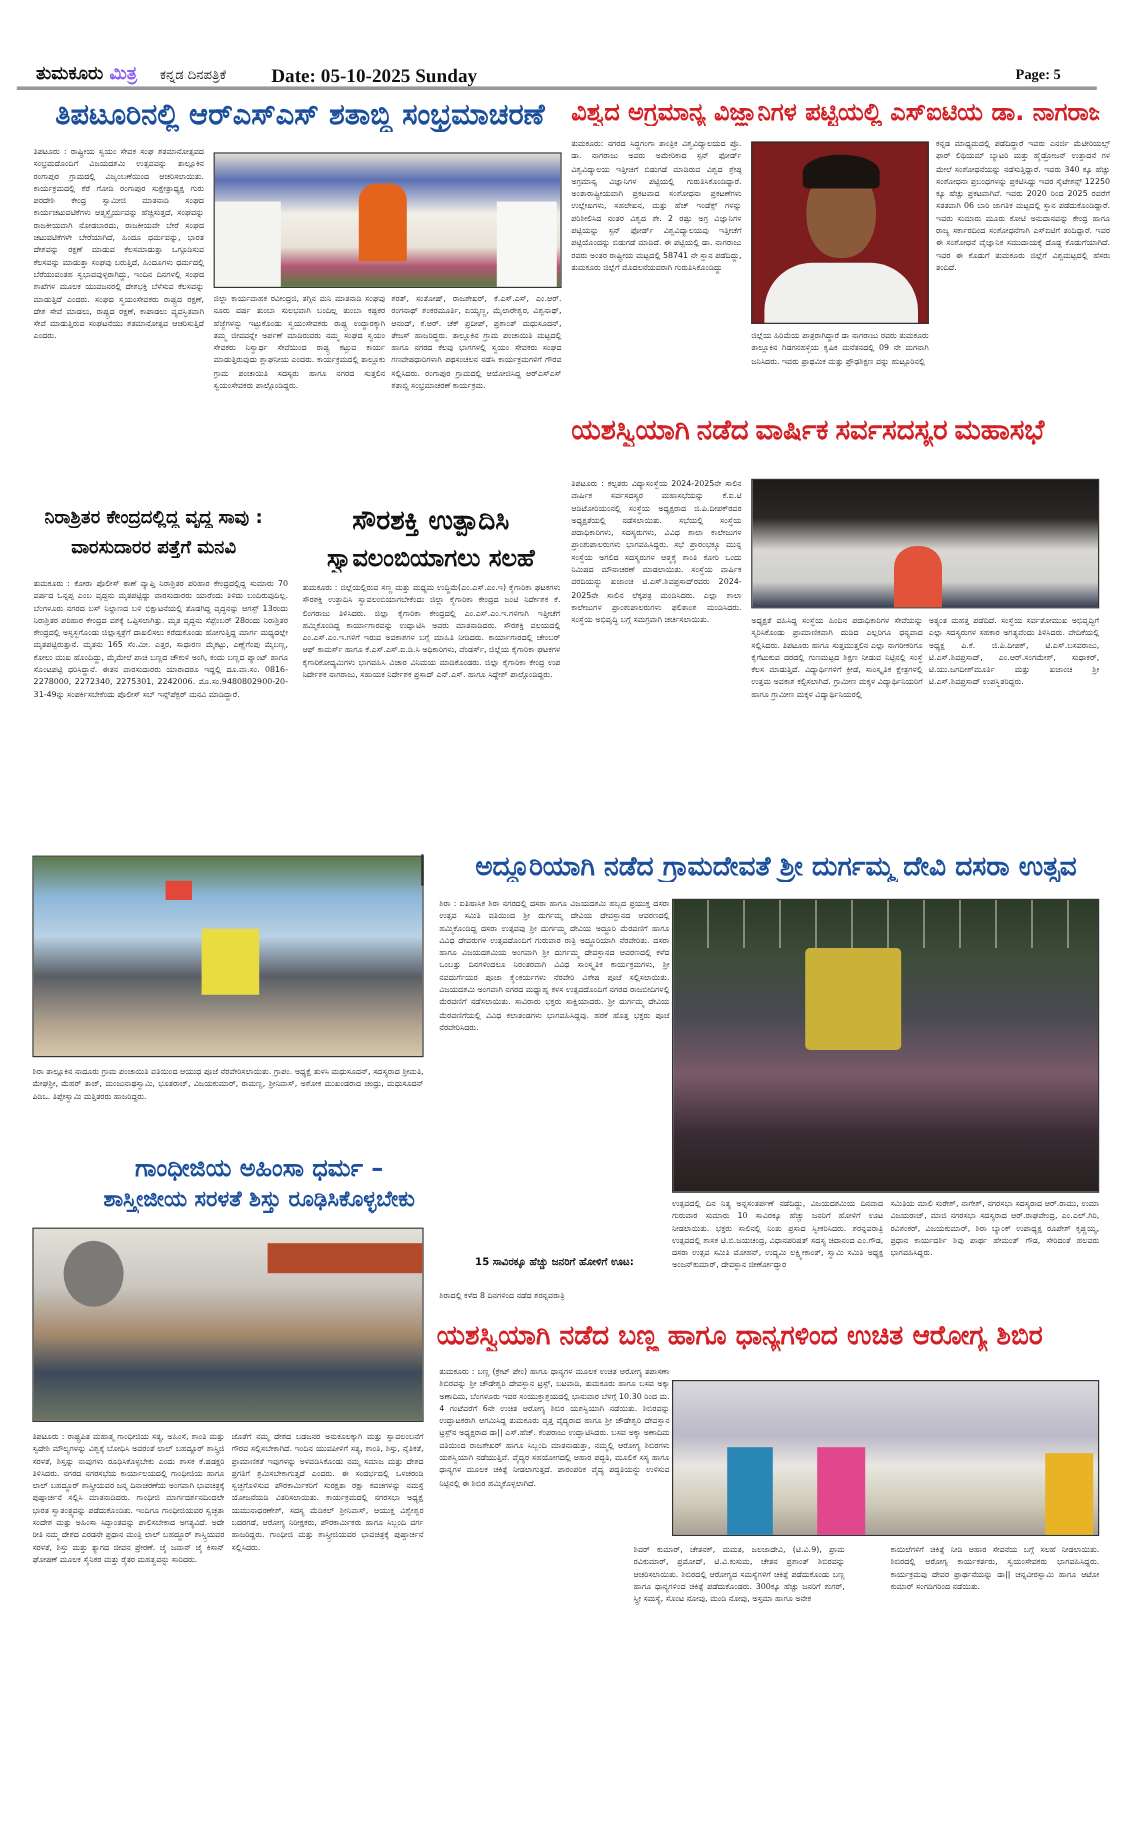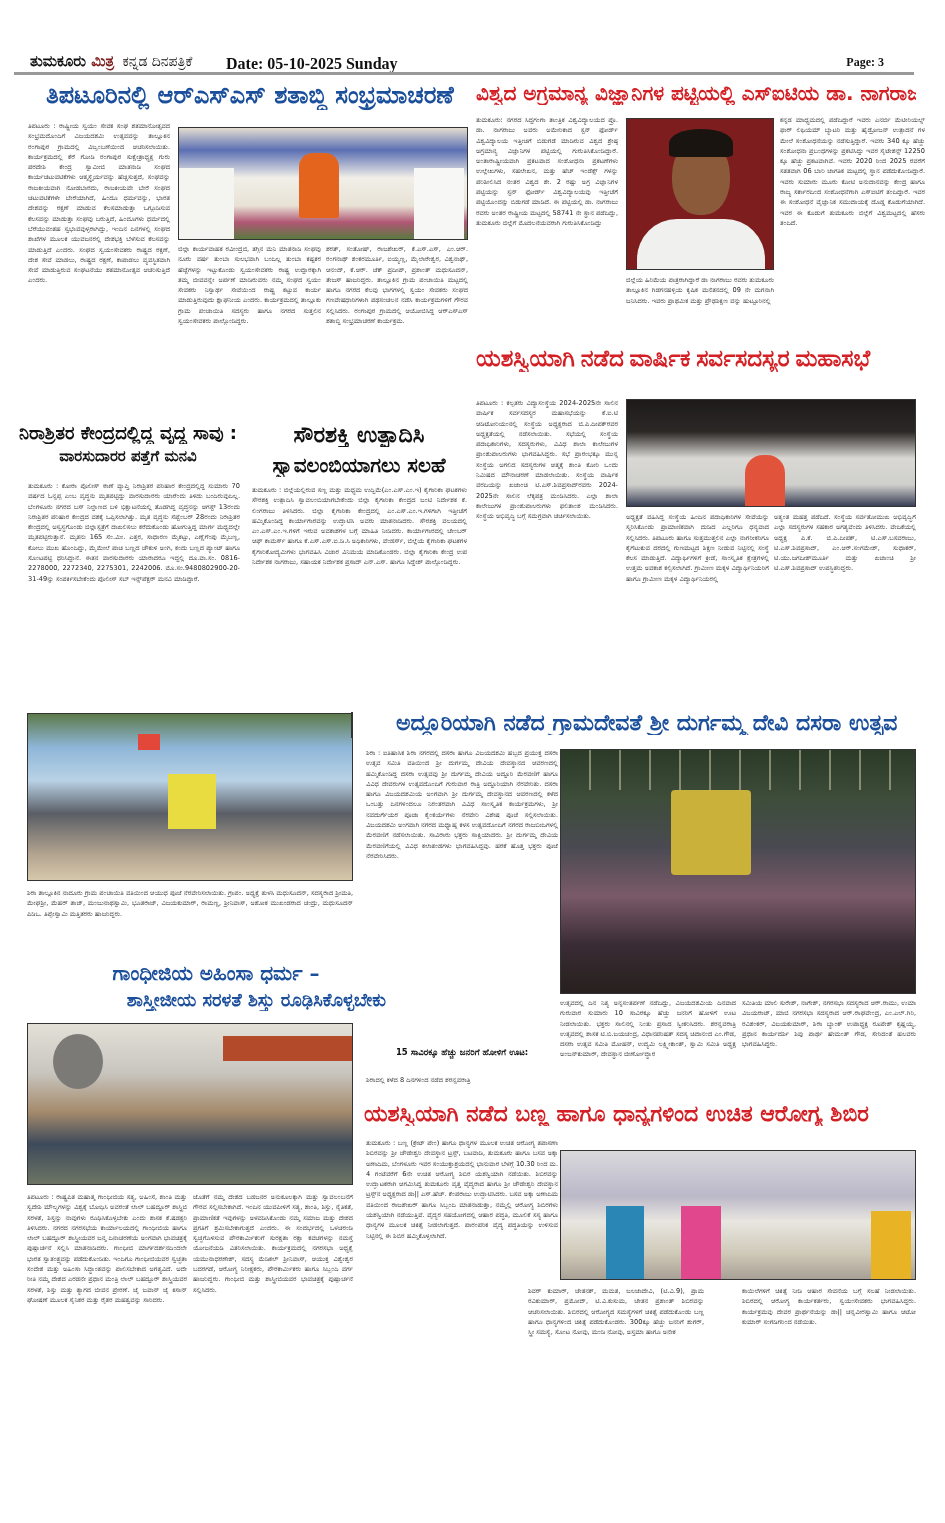--- a/index.html
+++ b/index.html
@@ -1,21 +1,21 @@
 <!DOCTYPE html>
 <html><head>
 <meta charset="utf-8">
 <style>
   * { box-sizing: border-box; margin: 0; padding: 0; }
   body { width: 945px; height: 1523px; background: #fff; font-family: "DejaVu Sans", sans-serif; color: #111; position: relative; overflow: hidden; }
   .abs { position: absolute; }
   .masthead { left: 14px; top: 52px; width: 900px; height: 22px; }
   .mh-logo { position: absolute; left: 16px; top: 0; font-size: 15px; font-weight: bold; color: #111; }
-  .mh-logo .mitra { color: #7f1d1d; }
-  .mh-logo .sub { font-size: 14px; font-weight: normal; margin-left: 3px; }
+  .mh-logo .mitra { color: #8b5cf6; }
+  .mh-logo .sub { font-size: 11px; font-weight: normal; margin-left: 14px; }
   .mh-date { position: absolute; left: 212px; top: 3px; font-family: "Liberation Serif", serif; font-size: 16px; font-weight: bold; }
   .mh-page { position: absolute; right: 30px; top: 3px; font-family: "Liberation Serif", serif; font-size: 12px; font-weight: bold; }
   .rule { left: 14px; top: 72px; width: 900px; height: 3px; background: #999; }
   .head { font-weight: bold; white-space: nowrap; overflow: hidden; line-height: 1.15; }
   .blue { color: #1b4f9c; margin-left: 32px; }
   .red { color: #d41f24; }
   .black { color: #111; }
   .body-text { font-size: 6.6px; line-height: 10.3px; text-align: justify; color: #222; overflow: hidden; font-family: "DejaVu Sans", sans-serif; }
   .photo { border: 1px solid #333; overflow: hidden; }
   .caption { font-size: 6.6px; line-height: 10.3px; text-align: justify; color: #222; overflow: hidden; }
@@ -25,21 +25,21 @@
 </head>
 <body>
 
 <div class="abs masthead">
   <div class="mh-logo">
     <span>ತುಮಕೂರು</span>
     <span class="mitra">ಮಿತ್ರ</span>
     <span class="sub">ಕನ್ನಡ ದಿನಪತ್ರಿಕೆ</span>
   </div>
   <div class="mh-date">Date: 05-10-2025  Sunday</div>
-  <div class="mh-page">Page: 3</div>
+  <div class="mh-page">Page: 5</div>
 </div>
 <div class="abs rule"></div>
 
 <div class="abs head blue" style="left:14px;top:82px;width:456px;font-size:24px;">ತಿಪಟೂರಿನಲ್ಲಿ ಆರ್‌ಎಸ್‌ಎಸ್ ಶತಾಬ್ದಿ ಸಂಭ್ರಮಾಚರಣೆ</div>
 <div class="abs body-text" style="left:28px;top:121px;width:142px;height:304px;">ತಿಪಟೂರು : ರಾಷ್ಟ್ರೀಯ ಸ್ವಯಂ ಸೇವಕ ಸಂಘ ಶತಮಾನೋತ್ಸವದ ಸಂಭ್ರಮದೊಂದಿಗೆ ವಿಜಯದಶಮಿ ಉತ್ಸವವನ್ನು ತಾಲ್ಲೂಕಿನ ರಂಗಾಪುರ ಗ್ರಾಮದಲ್ಲಿ ವಿಜೃಂಬಣೆಯಿಂದ ಆಚರಿಸಲಾಯಿತು. ಕಾರ್ಯಕ್ರಮದಲ್ಲಿ ಕೆರೆ ಗೋಡಿ ರಂಗಾಪುರ ಸುಕ್ಷೇತ್ರಾಧ್ಯಕ್ಷ ಗುರು ಪರದೇಶಿ ಕೇಂದ್ರ ಸ್ವಾಮೀಜಿ ಮಾತನಾಡಿ ಸಂಘದ ಕಾರ್ಯಚಟುವಟಿಕೆಗಳು ಆತ್ಮಸ್ಥೈರ್ಯವನ್ನು ಹೆಚ್ಚಿಸುತ್ತದೆ, ಸಂಘವನ್ನು ರಾಜಕೀಯವಾಗಿ ನೋಡಬಾರದು, ರಾಜಕೀಯವೇ ಬೇರೆ ಸಂಘದ ಚಟುವಟಿಕೆಗಳೇ ಬೇರೆಯಾಗಿದೆ, ಹಿಂದೂ ಧರ್ಮವನ್ನು, ಭಾರತ ದೇಶವನ್ನು ರಕ್ಷಣೆ ಮಾಡುವ ಕೆಲಸಮಾಡುತ್ತಾ ಒಗ್ಗೂಡಿಸುವ ಕೆಲಸವನ್ನು ಮಾಡುತ್ತಾ ಸಂಘವು ಬರುತ್ತಿದೆ, ಹಿಂದೂಗಳು ಧರ್ಮದಲ್ಲಿ ಬೆರೆಯುವಂತಹ ಸ್ವಭಾವವುಳ್ಳರಾಗಿದ್ದು, ಇಂದಿನ ದಿನಗಳಲ್ಲಿ ಸಂಘದ ಶಾಖೆಗಳ ಮೂಲಕ ಯುವಜನರಲ್ಲಿ ದೇಶಭಕ್ತಿ ಬೆಳೆಸುವ ಕೆಲಸವನ್ನು ಮಾಡುತ್ತಿದೆ ಎಂದರು. ಸಂಘದ ಸ್ವಯಂಸೇವಕರು ರಾಷ್ಟ್ರದ ರಕ್ಷಣೆ, ದೇಶ ಸೇವೆ ಮಾಡಲು, ರಾಷ್ಟ್ರದ ರಕ್ಷಣೆ, ಕಾಪಾಡಲು ವ್ಯವಸ್ಥಿತವಾಗಿ ಸೇವೆ ಮಾಡುತ್ತಿರುವ ಸಂಘಟನೆಯು ಶತಮಾನೋತ್ಸವ ಆಚರಿಸುತ್ತಿದೆ ಎಂದರು.</div>
 <div class="abs photo" style="left:178px;top:127px;width:290px;height:113px;background:linear-gradient(180deg,#e3ddd0 0%,#5b6fb3 20%,#f1efe8 45%,#e8e2d5 70%,#b05774 85%,#5a7a40 100%);">
   <div style="position:absolute;left:120px;top:25px;width:40px;height:65px;background:#e4641e;border-radius:14px 14px 2px 2px;"></div>
   <div style="position:absolute;left:0;top:40px;width:55px;height:73px;background:#f4f4f0;"></div>
   <div style="position:absolute;left:235px;top:40px;width:50px;height:73px;background:#f7f7f5;"></div>
 </div>
@@ -49,21 +49,21 @@
 <div class="abs head red" style="left:476px;top:82px;width:440px;font-size:20px;">ವಿಶ್ವದ ಅಗ್ರಮಾನ್ಯ ವಿಜ್ಞಾನಿಗಳ ಪಟ್ಟಿಯಲ್ಲಿ ಎಸ್‌ಐಟಿಯ ಡಾ. ನಾಗರಾಜು</div>
 <div class="abs body-text" style="left:476px;top:115px;width:142px;height:228px;">ತುಮಕೂರು: ನಗರದ ಸಿದ್ದಗಂಗಾ ತಾಂತ್ರಿಕ ವಿಶ್ವವಿದ್ಯಾಲಯದ ಪ್ರೊ. ಡಾ. ನಾಗರಾಜು ಅವರು ಅಮೇರಿಕಾದ ಸ್ಟನ್ ಫೋರ್ಡ್ ವಿಶ್ವವಿದ್ಯಾಲಯ ಇತ್ತೀಚಿಗೆ ಬಿಡುಗಡೆ ಮಾಡಿರುವ ವಿಶ್ವದ ಶ್ರೇಷ್ಠ ಅಗ್ರಮಾನ್ಯ ವಿಜ್ಞಾನಿಗಳ ಪಟ್ಟಿಯಲ್ಲಿ ಗುರುತಿಸಿಕೊಂಡಿದ್ದಾರೆ. ಅಂತಾರಾಷ್ಟ್ರೀಯವಾಗಿ ಪ್ರಕಟವಾದ ಸಂಶೋಧನಾ ಪ್ರಕಟಣೆಗಳು ಉಲ್ಲೇಖಗಳು, ಸಹಲೇಖನ, ಮತ್ತು ಹೆಚ್ ಇಂಡೆಕ್ಸ್ ಗಳನ್ನು ಪರಿಶೀಲಿಸಿದ ನಂತರ ವಿಶ್ವದ ಶೇ. 2 ರಷ್ಟು ಅಗ್ರ ವಿಜ್ಞಾನಿಗಳ ಪಟ್ಟಿಯನ್ನು ಸ್ಟನ್ ಫೋರ್ಡ್ ವಿಶ್ವವಿದ್ಯಾಲಯವು ಇತ್ತೀಚೆಗೆ ಪಟ್ಟಿಯೊಂದನ್ನು ಬಿಡುಗಡೆ ಮಾಡಿದೆ. ಈ ಪಟ್ಟಿಯಲ್ಲಿ ಡಾ. ನಾಗರಾಜು ರವರು ಅಂತರ ರಾಷ್ಟ್ರೀಯ ಮಟ್ಟದಲ್ಲಿ 58741 ನೇ ಸ್ಥಾನ ಪಡೆದಿದ್ದು, ತುಮಕೂರು ಜಿಲ್ಲೆಗೆ ಮೊದಲನೆಯವರಾಗಿ ಗುರುತಿಸಿಕೊಂಡಿದ್ದು</div>
 <div class="abs photo" style="left:626px;top:118px;width:148px;height:152px;background:#7d1d1d;">
   <div style="position:absolute;left:45px;top:18px;width:58px;height:78px;background:#8a5a3a;border-radius:50% 50% 45% 45%;"></div>
   <div style="position:absolute;left:42px;top:10px;width:64px;height:28px;background:#1a1410;border-radius:50% 50% 10% 10%;"></div>
   <div style="position:absolute;left:10px;top:100px;width:128px;height:52px;background:#f0f0ee;border-radius:40px 40px 0 0;"></div>
 </div>
 <div class="abs body-text" style="left:626px;top:275px;width:148px;height:68px;">ಜಿಲ್ಲೆಯ ಹಿರಿಮೆಯ ಪಾತ್ರರಾಗಿದ್ದಾರೆ ಡಾ ನಾಗರಾಜು ರವರು ತುಮಕೂರು ತಾಲ್ಲೂಕಿನ ಗಿಡಗನಹಳ್ಳಿಯ ಕೃಷಿಕ ಮನೆತನದಲ್ಲಿ 09 ನೇ ಮಗನಾಗಿ ಜನಿಸಿದರು. ಇವರು ಪ್ರಾಥಮಿಕ ಮತ್ತು ಪ್ರೌಢಶಿಕ್ಷಣ ವನ್ನು ಹುಟ್ಟೂರಿನಲ್ಲಿ</div>
 <div class="abs body-text" style="left:780px;top:115px;width:145px;height:228px;">ಕನ್ನಡ ಮಾಧ್ಯಮದಲ್ಲಿ ಪಡೆದಿದ್ದಾರೆ ಇವರು ಎನರ್ಜಿ ಮೆಟೀರಿಯಲ್ಸ್ ಫಾರ್ ಲಿಥಿಯಮ್ ಬ್ಯಾಟರಿ ಮತ್ತು ಹೈಡ್ರೋಜನ್ ಉತ್ಪಾದನೆ ಗಳ ಮೇಲೆ ಸಂಶೋಧನೆಯನ್ನು ನಡೆಸುತ್ತಿದ್ದಾರೆ. ಇವರು 340 ಕ್ಕೂ ಹೆಚ್ಚು ಸಂಶೋಧನಾ ಪ್ರಬಂಧಗಳನ್ನು ಪ್ರಕಟಿಸಿದ್ದು ಇವರ ಸೈಟೇಶನ್ಸ್ 12250 ಕ್ಕೂ ಹೆಚ್ಚು ಪ್ರಕಟವಾಗಿವೆ. ಇವರು 2020 ರಿಂದ 2025 ರವರೆಗೆ ಸತತವಾಗಿ 06 ಬಾರಿ ಜಾಗತಿಕ ಮಟ್ಟದಲ್ಲಿ ಸ್ಥಾನ ಪಡೆದುಕೊಂಡಿದ್ದಾರೆ. ಇವರು ಸುಮಾರು ಮೂರು ಕೋಟಿ ಅನುದಾನವನ್ನು ಕೇಂದ್ರ ಹಾಗೂ ರಾಜ್ಯ ಸರ್ಕಾರದಿಂದ ಸಂಶೋಧನೆಗಾಗಿ ಎಸ್‌ಐಟಿಗೆ ತಂದಿದ್ದಾರೆ. ಇವರ ಈ ಸಂಶೋಧನೆ ವೈಜ್ಞಾನಿಕ ಸಮುದಾಯಕ್ಕೆ ದೊಡ್ಡ ಕೊಡುಗೆಯಾಗಿದೆ. ಇವರ ಈ ಕೊಡುಗೆ ತುಮಕೂರು ಜಿಲ್ಲೆಗೆ ವಿಶ್ವಮಟ್ಟದಲ್ಲಿ ಹೆಸರು ತಂದಿದೆ.</div>
 
-<div class="abs head black center" style="left:14px;top:423px;width:228px;font-size:18px;">ನಿರಾಶ್ರಿತರ ಕೇಂದ್ರದಲ್ಲಿದ್ದ ವೃದ್ಧ ಸಾವು :</div>
+<div class="abs head black center" style="left:14px;top:423px;width:228px;font-size:15px;">ನಿರಾಶ್ರಿತರ ಕೇಂದ್ರದಲ್ಲಿದ್ದ ವೃದ್ಧ ಸಾವು :</div>
 <div class="abs head black center" style="left:14px;top:448px;width:228px;font-size:15px;">ವಾರಸುದಾರರ ಪತ್ತೆಗೆ ಮನವಿ</div>
 <div class="abs body-text" style="left:28px;top:481px;width:212px;height:208px;">ತುಮಕೂರು : ಕೋರಾ ಪೊಲೀಸ್ ಠಾಣೆ ವ್ಯಾಪ್ತಿ ನಿರಾಶ್ರಿತರ ಪರಿಹಾರ ಕೇಂದ್ರದಲ್ಲಿದ್ದ ಸುಮಾರು 70 ವರ್ಷದ ಓನ್ನಪ್ಪ ಎಂಬ ವೃದ್ಧನು ಮೃತಪಟ್ಟಿದ್ದು ವಾರಸುದಾರರು ಯಾರೆಂದು ತಿಳಿದು ಬಂದಿರುವುದಿಲ್ಲ. ಬೆಂಗಳೂರು ನಗರದ ಬಸ್ ನಿಲ್ದಾಣದ ಬಳಿ ಭಿಕ್ಷಾಟನೆಯಲ್ಲಿ ತೊಡಗಿದ್ದ ವೃದ್ಧನನ್ನು ಆಗಸ್ಟ್ 13ರಂದು ನಿರಾಶ್ರಿತರ ಪರಿಹಾರ ಕೇಂದ್ರದ ವಶಕ್ಕೆ ಒಪ್ಪಿಸಲಾಗಿತ್ತು. ಮೃತ ವೃದ್ಧನು ಸೆಪ್ಟೆಂಬರ್ 28ರಂದು ನಿರಾಶ್ರಿತರ ಕೇಂದ್ರದಲ್ಲಿ ಅಸ್ವಸ್ಥಗೊಂಡು ಜಿಲ್ಲಾಸ್ಪತ್ರೆಗೆ ದಾಖಲಿಸಲು ಕರೆದುಕೊಂಡು ಹೋಗುತ್ತಿದ್ದ ಮಾರ್ಗ ಮಧ್ಯದಲ್ಲೇ ಮೃತಪಟ್ಟಿರುತ್ತಾನೆ. ಮೃತನು 165 ಸೆಂ.ಮೀ. ಎತ್ತರ, ಸಾಧಾರಣ ಮೈಕಟ್ಟು, ಎಣ್ಣೆಗೆಂಪು ಮೈಬಣ್ಣ, ಕೋಲು ಮುಖ ಹೊಂದಿದ್ದು, ಮೈಮೇಲೆ ಪಾಚಿ ಬಣ್ಣದ ಚೌಕುಳಿ ಅಂಗಿ, ಕಂದು ಬಣ್ಣದ ಪ್ಯಾಂಟ್ ಹಾಗೂ ಸೊಂಟಪಟ್ಟಿ ಧರಿಸಿದ್ದಾನೆ. ಈತನ ವಾರಸುದಾರರು ಯಾರಾದರೂ ಇದ್ದಲ್ಲಿ ದೂ.ವಾ.ಸಂ. 0816-2278000, 2272340, 2275301, 2242006. ಮೊ.ಸಂ.9480802900-20-31-49ನ್ನು ಸಂಪರ್ಕಿಸಬೇಕೆಂದು ಪೊಲೀಸ್ ಸಬ್ ಇನ್ಸ್‌ಪೆಕ್ಟರ್ ಮನವಿ ಮಾಡಿದ್ದಾರೆ.</div>
 
 <div class="abs head black center" style="left:250px;top:422px;width:218px;font-size:22px;">ಸೌರಶಕ್ತಿ ಉತ್ಪಾದಿಸಿ</div>
 <div class="abs head black center" style="left:250px;top:454px;width:218px;font-size:20px;">ಸ್ವಾವಲಂಬಿಯಾಗಲು ಸಲಹೆ</div>
 <div class="abs body-text" style="left:252px;top:485px;width:215px;height:193px;">ತುಮಕೂರು : ಜಿಲ್ಲೆಯಲ್ಲಿರುವ ಸಣ್ಣ ಮತ್ತು ಮಧ್ಯಮ ಉದ್ದಿಮೆ(ಎಂ.ಎಸ್.ಎಂ.ಇ) ಕೈಗಾರಿಕಾ ಘಟಕಗಳು ಸೌರಶಕ್ತಿ ಉತ್ಪಾದಿಸಿ ಸ್ವಾವಲಂಬಿಯಾಗಬೇಕೆಂದು ಜಿಲ್ಲಾ ಕೈಗಾರಿಕಾ ಕೇಂದ್ರದ ಜಂಟಿ ನಿರ್ದೇಶಕ ಕೆ. ಲಿಂಗರಾಜು ತಿಳಿಸಿದರು. ಜಿಲ್ಲಾ ಕೈಗಾರಿಕಾ ಕೇಂದ್ರದಲ್ಲಿ ಎಂ.ಎಸ್.ಎಂ.ಇ.ಗಳಿಗಾಗಿ ಇತ್ತೀಚೆಗೆ ಹಮ್ಮಿಕೊಂಡಿದ್ದ ಕಾರ್ಯಾಗಾರವನ್ನು ಉದ್ಘಾಟಿಸಿ ಅವರು ಮಾತನಾಡಿದರು. ಸೌರಶಕ್ತಿ ವಲಯದಲ್ಲಿ ಎಂ.ಎಸ್.ಎಂ.ಇ.ಗಳಿಗೆ ಇರುವ ಅವಕಾಶಗಳ ಬಗ್ಗೆ ಮಾಹಿತಿ ನೀಡಿದರು. ಕಾರ್ಯಾಗಾರದಲ್ಲಿ ಚೇಂಬರ್ ಆಫ್ ಕಾಮರ್ಸ್ ಹಾಗೂ ಕೆ.ಎಸ್.ಎಸ್.ಐ.ಡಿ.ಸಿ ಅಧಿಕಾರಿಗಳು, ವೆಂಡರ್ಸ್, ಜಿಲ್ಲೆಯ ಕೈಗಾರಿಕಾ ಘಟಕಗಳ ಕೈಗಾರಿಕೋದ್ಯಮಿಗಳು ಭಾಗವಹಿಸಿ ವಿಚಾರ ವಿನಿಮಯ ಮಾಡಿಕೊಂಡರು. ಜಿಲ್ಲಾ ಕೈಗಾರಿಕಾ ಕೇಂದ್ರ ಉಪ ನಿರ್ದೇಶಕ ನಾಗರಾಜು, ಸಹಾಯಕ ನಿರ್ದೇಶಕ ಪ್ರಸಾದ್ ಎನ್.ಎಸ್. ಹಾಗೂ ಸಿದ್ದೇಶ್ ಪಾಲ್ಗೊಂಡಿದ್ದರು.</div>
 
 <div class="abs head red" style="left:476px;top:346px;width:440px;font-size:23px;font-family:Liberation Serif, serif;">ಯಶಸ್ವಿಯಾಗಿ ನಡೆದ ವಾರ್ಷಿಕ ಸರ್ವಸದಸ್ಯರ ಮಹಾಸಭೆ</div>
 <div class="abs body-text" style="left:476px;top:398px;width:142px;height:292px;">ತಿಪಟೂರು : ಕಲ್ಪತರು ವಿದ್ಯಾಸಂಸ್ಥೆಯ 2024-2025ನೇ ಸಾಲಿನ ವಾರ್ಷಿಕ ಸರ್ವಸದಸ್ಯರ ಮಹಾಸಭೆಯನ್ನು ಕೆ.ಐ.ಟಿ ಆಡಿಟೋರಿಯಂನಲ್ಲಿ ಸಂಸ್ಥೆಯ ಅಧ್ಯಕ್ಷರಾದ ಜಿ.ಪಿ.ದೀಪಕ್‌ರವರ ಅಧ್ಯಕ್ಷತೆಯಲ್ಲಿ ನಡೆಸಲಾಯಿತು. ಸಭೆಯಲ್ಲಿ ಸಂಸ್ಥೆಯ ಪದಾಧಿಕಾರಿಗಳು, ಸದಸ್ಯರುಗಳು, ವಿವಿಧ ಶಾಲಾ ಕಾಲೇಜುಗಳ ಪ್ರಾಂಶುಪಾಲರುಗಳು ಭಾಗವಹಿಸಿದ್ದರು. ಸಭೆ ಪ್ರಾರಂಭಕ್ಕೂ ಮುನ್ನ ಸಂಸ್ಥೆಯ ಅಗಲಿದ ಸದಸ್ಯರುಗಳ ಆತ್ಮಕ್ಕೆ ಶಾಂತಿ ಕೋರಿ ಒಂದು ನಿಮಿಷದ ಮೌನಾಚರಣೆ ಮಾಡಲಾಯಿತು. ಸಂಸ್ಥೆಯ ವಾರ್ಷಿಕ ವರದಿಯನ್ನು ಖಜಾಂಚಿ ಟಿ.ಎಸ್.ಶಿವಪ್ರಸಾದ್‌ರವರು 2024-2025ನೇ ಸಾಲಿನ ಲೆಕ್ಕಪತ್ರ ಮಂಡಿಸಿದರು. ಎಲ್ಲಾ ಶಾಲಾ ಕಾಲೇಜುಗಳ ಪ್ರಾಂಶುಪಾಲರುಗಳು ಫಲಿತಾಂಶ ಮಂಡಿಸಿದರು. ಸಂಸ್ಥೆಯ ಅಭಿವೃದ್ಧಿ ಬಗ್ಗೆ ಸಮಗ್ರವಾಗಿ ಚರ್ಚಿಸಲಾಯಿತು.</div>
 <div class="abs photo" style="left:626px;top:399px;width:290px;height:108px;background:linear-gradient(180deg,#1d1b1a 0%,#2b2826 30%,#d9d8d4 55%,#cfcfcb 80%,#393f55 100%);">
@@ -84,21 +84,21 @@
 <div class="abs head black center" style="left:366px;top:1045px;width:192px;font-size:8.5px;white-space:normal;line-height:14px;">15 ಸಾವಿರಕ್ಕೂ ಹೆಚ್ಚು ಜನರಿಗೆ ಹೋಳಿಗೆ ಊಟ:</div>
 <div class="abs body-text" style="left:366px;top:1075px;width:192px;height:11px;">ಶಿರಾದಲ್ಲಿ ಕಳೆದ 8 ದಿನಗಳಿಂದ ನಡೆದ ಶರನ್ನವರಾತ್ರಿ</div>
 <div class="abs photo" style="left:560px;top:749px;width:356px;height:245px;background:linear-gradient(180deg,#2c3a28 0%,#3d4d3a 20%,#4a4a52 40%,#7a5a68 60%,#3a2c34 80%,#26201e 100%);">
   <div style="position:absolute;left:110px;top:40px;width:80px;height:85px;background:#c9b13a;border-radius:4px;"></div>
   <div style="position:absolute;left:0;top:0;width:356px;height:40px;background:repeating-linear-gradient(90deg,transparent 0 28px,#d7d2b2 28px 30px);opacity:.5;"></div>
 </div>
 <div class="abs body-text" style="left:560px;top:998px;width:176px;height:90px;">ಉತ್ಸವದಲ್ಲಿ ದಿನ ನಿತ್ಯ ಅನ್ನಸಂತರ್ಪಣೆ ನಡೆದಿದ್ದು, ವಿಜಯದಶಮಿಯ ದಿನವಾದ ಗುರುವಾರ ಸುಮಾರು 10 ಸಾವಿರಕ್ಕೂ ಹೆಚ್ಚು ಜನರಿಗೆ ಹೋಳಿಗೆ ಊಟ ನೀಡಲಾಯಿತು. ಭಕ್ತರು ಸಾಲಿನಲ್ಲಿ ನಿಂತು ಪ್ರಸಾದ ಸ್ವೀಕರಿಸಿದರು. ಶರನ್ನವರಾತ್ರಿ ಉತ್ಸವದಲ್ಲಿ ಶಾಸಕ ಟಿ.ಬಿ.ಜಯಚಂದ್ರ, ವಿಧಾನಪರಿಷತ್ ಸದಸ್ಯ ಚಿದಾನಂದ ಎಂ.ಗೌಡ, ದಸರಾ ಉತ್ಸವ ಸಮಿತಿ ಮೋಹನ್, ಉದ್ಯಮಿ ಲಕ್ಷ್ಮೀಕಾಂತ್, ಸ್ವಾಮಿ ಸಮಿತಿ ಅಧ್ಯಕ್ಷ ಅಂಜನ್‌ಕುಮಾರ್, ದೇವಸ್ಥಾನ ಜೀರ್ಣೋದ್ಧಾರ</div>
 <div class="abs body-text" style="left:742px;top:998px;width:174px;height:90px;">ಸಮಿತಿಯ ಮಾಲಿ ಸುರೇಶ್, ನಾಗೇಶ್, ನಗರಸಭಾ ಸದಸ್ಯರಾದ ಆರ್.ರಾಮು, ಉಮಾ ವಿಜಯರಾಜ್, ಮಾಜಿ ನಗರಸಭಾ ಸದಸ್ಯರಾದ ಆರ್.ರಾಘವೇಂದ್ರ, ಎಂ.ಎಲ್.ಗಿರಿ, ರವಿಶಂಕರ್, ವಿಜಯಕುಮಾರ್, ಶಿರಾ ಬ್ಯಾಂಕ್ ಉಪಾಧ್ಯಕ್ಷ ರೂಪೇಶ್ ಕೃಷ್ಣಯ್ಯ, ಪ್ರಧಾನ ಕಾರ್ಯದರ್ಶಿ ಶಿವು ಪಾರ್ಥ ಹೇಮಂತ್ ಗೌಡ, ಸೇರಿದಂತೆ ಹಲವರು ಭಾಗವಹಿಸಿದ್ದರು.</div>
 
 <div class="abs head blue center" style="left:14px;top:962px;width:340px;font-size:20px;">ಗಾಂಧೀಜಿಯ ಅಹಿಂಸಾ ಧರ್ಮ –</div>
-<div class="abs head blue center" style="left:14px;top:990px;width:340px;font-size:18px;text-align:right;">ಶಾಸ್ತ್ರೀಜೀಯ ಸರಳತೆ ಶಿಸ್ತು ರೂಢಿಸಿಕೊಳ್ಳಬೇಕು</div>
+<div class="abs head blue center" style="left:14px;top:990px;width:340px;font-size:18px;">ಶಾಸ್ತ್ರೀಜೀಯ ಸರಳತೆ ಶಿಸ್ತು ರೂಢಿಸಿಕೊಳ್ಳಬೇಕು</div>
 <div class="abs photo" style="left:27px;top:1023px;width:326px;height:162px;background:linear-gradient(180deg,#e3e0d8 0%,#c9c6c0 30%,#a48a6c 55%,#3d4a5a 75%,#6d7565 100%);">
   <div style="position:absolute;left:25px;top:10px;width:50px;height:55px;background:#7b7a76;border-radius:50%;"></div>
   <div style="position:absolute;left:195px;top:12px;width:130px;height:25px;background:#b34a2a;"></div>
 </div>
 <div class="abs body-text" style="left:27px;top:1192px;width:160px;height:290px;">ತಿಪಟೂರು : ರಾಷ್ಟ್ರಪಿತ ಮಹಾತ್ಮ ಗಾಂಧೀಜಿಯ ಸತ್ಯ, ಅಹಿಂಸೆ, ಶಾಂತಿ ಮತ್ತು ಸ್ವದೇಶಿ ಮೌಲ್ಯಗಳನ್ನು ವಿಶ್ವಕ್ಕೆ ಬೋಧಿಸಿ ಅವರಂತೆ ಲಾಲ್ ಬಹದ್ದೂರ್ ಶಾಸ್ತ್ರಿಜಿ ಸರಳತೆ, ಶಿಸ್ತನ್ನು ನಾವುಗಳು ರೂಢಿಸಿಕೊಳ್ಳಬೇಕು ಎಂದು ಶಾಸಕ ಕೆ.ಷಡಕ್ಷರಿ ತಿಳಿಸಿದರು. ನಗರದ ನಗರಸಭೆಯ ಕಾರ್ಯಾಲಯದಲ್ಲಿ ಗಾಂಧೀಜಿಯ ಹಾಗೂ ಲಾಲ್ ಬಹದ್ದೂರ್ ಶಾಸ್ತ್ರೀಯವರ ಜನ್ಮ ದಿನಾಚರಣೆಯ ಅಂಗವಾಗಿ ಭಾವಚಿತ್ರಕ್ಕೆ ಪುಷ್ಪಾರ್ಚನೆ ಸಲ್ಲಿಸಿ ಮಾತನಾಡಿದರು. ಗಾಂಧೀಜಿ ಮಾರ್ಗದರ್ಶನದಿಂದಲೇ ಭಾರತ ಸ್ವಾತಂತ್ರ್ಯವನ್ನು ಪಡೆದುಕೊಂಡಿತು. ಇಂದಿಗೂ ಗಾಂಧೀಜಿಯವರ ಸ್ವಚ್ಛತಾ ಸಂದೇಶ ಮತ್ತು ಅಹಿಂಸಾ ಸಿದ್ಧಾಂತವನ್ನು ಪಾಲಿಸಬೇಕಾದ ಅಗತ್ಯವಿದೆ. ಅದೇ ರೀತಿ ನಮ್ಮ ದೇಶದ ಎರಡನೇ ಪ್ರಧಾನ ಮಂತ್ರಿ ಲಾಲ್ ಬಹದ್ದೂರ್ ಶಾಸ್ತ್ರಿಯವರ ಸರಳತೆ, ಶಿಸ್ತು ಮತ್ತು ತ್ಯಾಗದ ಜೀವನ ಪ್ರೇರಣೆ. ಜೈ ಜವಾನ್ ಜೈ ಕಿಸಾನ್ ಘೋಷಣೆ ಮೂಲಕ ಸೈನಿಕರ ಮತ್ತು ರೈತರ ಮಹತ್ವವನ್ನು ಸಾರಿದರು.</div>
 <div class="abs body-text" style="left:193px;top:1192px;width:160px;height:290px;">ಜೊತೆಗೆ ನಮ್ಮ ದೇಶದ ಬಡಜನರ ಅನುಕೂಲಕ್ಕಾಗಿ ಮತ್ತು ಸ್ವಾವಲಂಬನೆಗೆ ಗೌರವ ಸಲ್ಲಿಸಬೇಕಾಗಿದೆ. ಇಂದಿನ ಯುವಪೀಳಿಗೆ ಸತ್ಯ, ಶಾಂತಿ, ಶಿಸ್ತು, ನೈತಿಕತೆ, ಪ್ರಾಮಾಣಿಕತೆ ಇವುಗಳನ್ನು ಅಳವಡಿಸಿಕೊಂಡು ನಮ್ಮ ಸಮಾಜ ಮತ್ತು ದೇಶದ ಪ್ರಗತಿಗೆ ಶ್ರಮಿಸಬೇಕಾಗುತ್ತದೆ ಎಂದರು. ಈ ಸಂದರ್ಭದಲ್ಲಿ ಒಳಚರಂಡಿ ಸ್ವಚ್ಛಗೊಳಿಸುವ ಪೌರಕಾರ್ಮಿಕರಿಗೆ ಸುರಕ್ಷತಾ ರಕ್ಷಾ ಕವಚಗಳನ್ನು ನಮಸ್ತೆ ಯೋಜನೆಯಡಿ ವಿತರಿಸಲಾಯಿತು. ಕಾರ್ಯಕ್ರಮದಲ್ಲಿ ನಗರಸಭಾ ಅಧ್ಯಕ್ಷೆ ಯಮುನಾಧರಣೇಶ್, ಸದಸ್ಯ ಮೆಡಿಕಲ್ ಶ್ರೀನಿವಾಸ್, ಆಯುಕ್ತ ವಿಶ್ವೇಶ್ವರ ಬದರಗಡೆ, ಆರೋಗ್ಯ ನಿರೀಕ್ಷಕರು, ಪೌರಕಾರ್ಮಿಕರು ಹಾಗೂ ಸಿಬ್ಬಂದಿ ವರ್ಗ ಹಾಜರಿದ್ದರು. ಗಾಂಧೀಜಿ ಮತ್ತು ಶಾಸ್ತ್ರೀಜಿಯವರ ಭಾವಚಿತ್ರಕ್ಕೆ ಪುಷ್ಪಾರ್ಚನೆ ಸಲ್ಲಿಸಿದರು.</div>
 
 <div class="abs head red" style="left:364px;top:1101px;width:552px;font-size:22px;">ಯಶಸ್ವಿಯಾಗಿ ನಡೆದ ಬಣ್ಣ ಹಾಗೂ ಧಾನ್ಯಗಳಿಂದ ಉಚಿತ ಆರೋಗ್ಯ ಶಿಬಿರ</div>
 <div class="abs body-text" style="left:366px;top:1138px;width:192px;height:346px;">ತುಮಕೂರು : ಬಣ್ಣ (ಕ್ರೇಟ್ ಪೇಂ) ಹಾಗೂ ಧಾನ್ಯಗಳ ಮೂಲಕ ಉಚಿತ ಆರೋಗ್ಯ ತಪಾಸಣಾ ಶಿಬಿರವನ್ನು ಶ್ರೀ ಚೌಡೇಶ್ವರಿ ದೇವಸ್ಥಾನ ಟ್ರಸ್ಟ್, ಬಟವಾಡಿ, ತುಮಕೂರು ಹಾಗೂ ಬಸವ ಅಕ್ಕಾ ಅಣಾದಿಮ, ಬೆಂಗಳೂರು ಇವರ ಸಂಯುಕ್ತಾಶ್ರಯದಲ್ಲಿ ಭಾನುವಾರ ಬೆಳಗ್ಗೆ 10.30 ರಿಂದ ಮ. 4 ಗಂಟೆವರೆಗೆ 6ನೇ ಉಚಿತ ಆರೋಗ್ಯ ಶಿಬಿರ ಯಶಸ್ವಿಯಾಗಿ ನಡೆಯಿತು. ಶಿಬಿರವನ್ನು ಉದ್ಘಾಟಕರಾಗಿ ಆಗಮಿಸಿದ್ದ ತುಮಕೂರು ವೃತ್ತ ವೈದ್ಯರಾದ ಹಾಗೂ ಶ್ರೀ ಚೌಡೇಶ್ವರಿ ದೇವಸ್ಥಾನ ಟ್ರಸ್ಟ್‌ನ ಅಧ್ಯಕ್ಷರಾದ ಡಾ|| ಎಸ್.ಹೆಚ್. ಕೆಂಪರಾಜು ಉದ್ಘಾಟಿಸಿದರು. ಬಸವ ಅಕ್ಕಾ ಅಣಾದಿಮ ವತಿಯಿಂದ ರಾಜಶೇಖರ್ ಹಾಗೂ ಸಿಬ್ಬಂದಿ ಮಾತನಾಡುತ್ತಾ, ನಮ್ಮಲ್ಲಿ ಆರೋಗ್ಯ ಶಿಬಿರಗಳು ಯಶಸ್ವಿಯಾಗಿ ನಡೆಯುತ್ತಿವೆ. ವೈದ್ಯರ ಸಹಯೋಗದಲ್ಲಿ ಆಹಾರ ಪದ್ಧತಿ, ಮೂಲಿಕೆ ಸಸ್ಯ ಹಾಗೂ ಧಾನ್ಯಗಳ ಮೂಲಕ ಚಿಕಿತ್ಸೆ ನೀಡಲಾಗುತ್ತದೆ. ಪಾರಂಪರಿಕ ವೈದ್ಯ ಪದ್ಧತಿಯನ್ನು ಉಳಿಸುವ ನಿಟ್ಟಿನಲ್ಲಿ ಈ ಶಿಬಿರ ಹಮ್ಮಿಕೊಳ್ಳಲಾಗಿದೆ.</div>
 <div class="abs photo" style="left:560px;top:1150px;width:356px;height:130px;background:linear-gradient(180deg,#d9d9dd 0%,#bbb8c8 35%,#e8e6e0 55%,#cfc9b8 80%,#a8a095 100%);">

